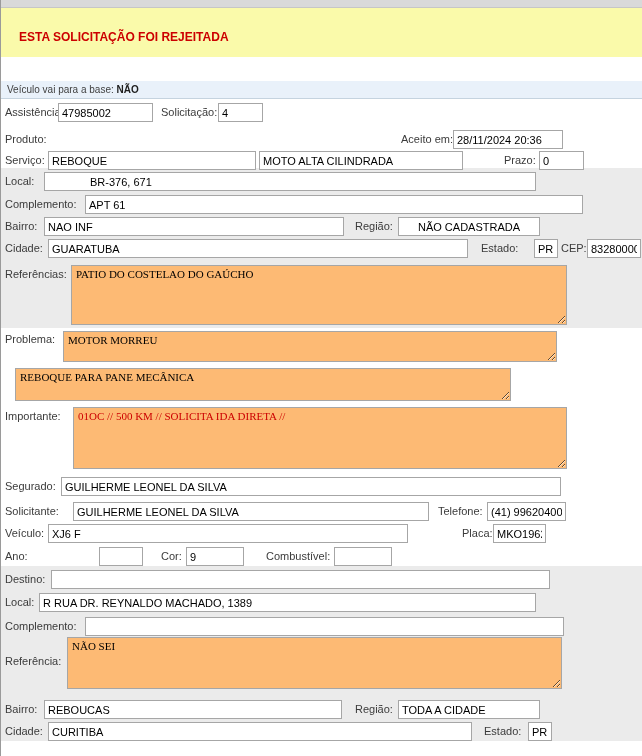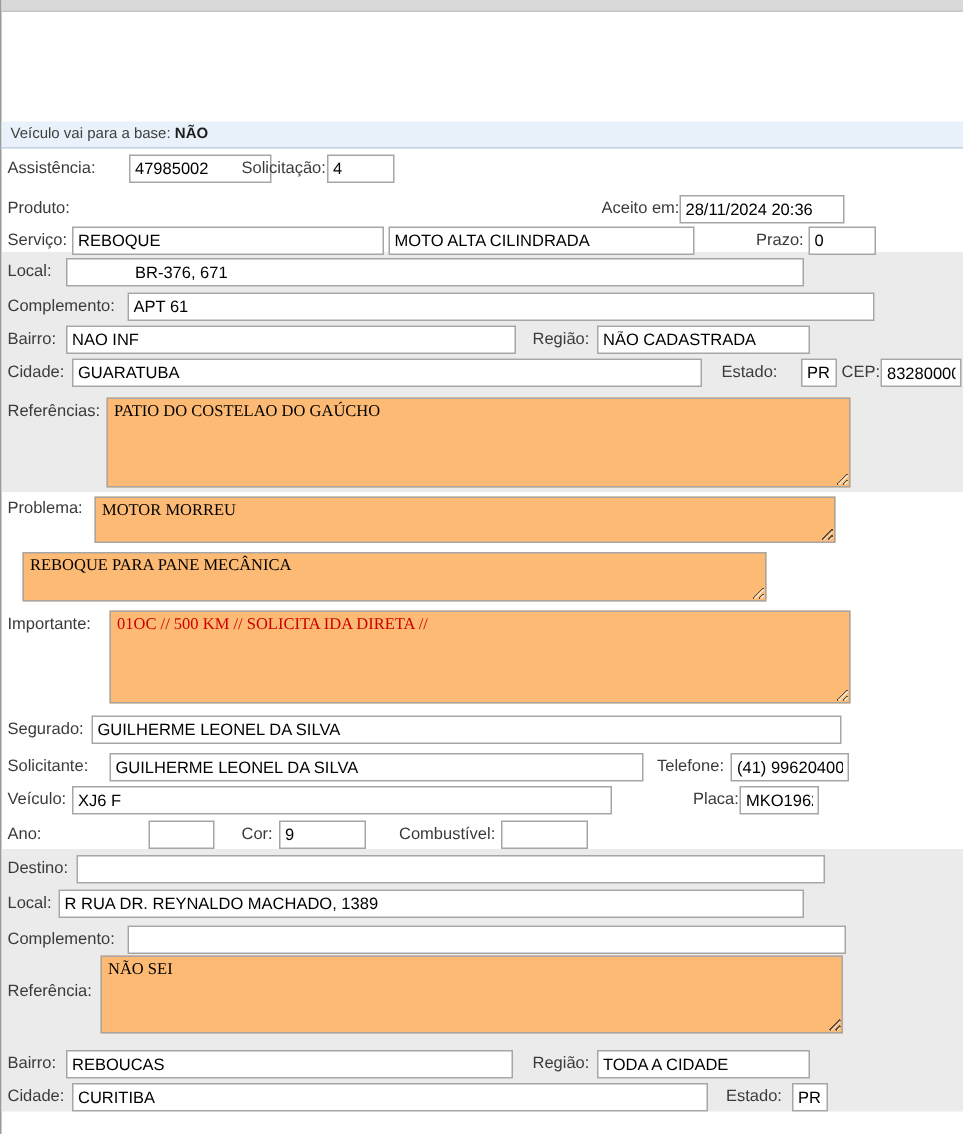--- a/index.html
+++ b/index.html
@@ -32,34 +32,37 @@
   }
   .red{color:#cc0000;}
 </style>
 </head>
 <body>
 
 <div class="page">
 
   <div class="band top-strip"></div>
 
+  <div class="band banner">
+    <div class="banner-text">ESTA SOLICITAÇÃO FOI REJEITADA</div>
+  </div>
 
 
   <div class="band base-bar">
     <div class="base-text">
       <span>Veículo vai para a base:</span>
       <b>NÃO</b>
     </div>
   </div>
 
   <div class="band gray1"></div>
   <div class="band gray2"></div>
 
   <span class="lbl" style="left:4px;top:106px">Assistência:</span>
-  <input class="fi" style="left: 57px; top: 103px; width: 95px; margin-left: 28px;" value="47985002">
+  <input class="fi" style="left: 57px; top: 103px; width: 95px;" value="47985002">
   <span class="lbl" style="left:160px;top:106px">Solicitação:</span>
   <input class="fi" style="left: 217px; top: 103px; width: 45px;" value="4">
 
   <span class="lbl" style="left:4px;top:133px">Produto:</span>
   <span class="lbl" style="left:400px;top:133px">Aceito em:</span>
   <input class="fi" style="left: 452px; top: 130px; width: 110px;" value="28/11/2024 20:36">
 
   <span class="lbl" style="left:4px;top:154px">Serviço:</span>
   <input class="fi" style="left: 47px; top: 151px; width: 208px;" value="REBOQUE">
   <input class="fi" style="left: 258px; top: 151px; width: 204px;" value="MOTO ALTA CILINDRADA">
@@ -68,21 +71,21 @@
 
   <span class="lbl" style="left:4px;top:175px">Local:</span>
   <input class="fi" style="left: 43px; top: 172px; width: 492px; padding-left: 45px;" value="BR-376, 671">
 
   <span class="lbl" style="left:4px;top:198px">Complemento:</span>
   <input class="fi" style="left: 84px; top: 195px; width: 498px;" value="APT 61">
 
   <span class="lbl" style="left:4px;top:220px">Bairro:</span>
   <input class="fi" style="left: 43px; top: 217px; width: 300px;" value="NAO INF">
   <span class="lbl" style="left:354px;top:220px">Região:</span>
-  <input class="fi" style="left: 397px; top: 217px; width: 142px;" value="NÃO CADASTRADA">
+  <input class="fi" style="left: 397px; top: 217px; width: 142px; text-align: center;" value="NÃO CADASTRADA">
 
   <span class="lbl" style="left:4px;top:242px">Cidade:</span>
   <input class="fi" style="left: 47px; top: 239px; width: 420px;" value="GUARATUBA">
   <span class="lbl" style="left:480px;top:242px">Estado:</span>
   <input class="fi" style="left: 533px; top: 239px; width: 24px;" value="PR">
   <span class="lbl" style="left:560px;top:242px">CEP:</span>
   <input class="fi" style="left: 586px; top: 239px; width: 54px;" value="83280000">
 
   <span class="lbl" style="left:4px;top:268px">Referências:</span>
   <textarea class="fa" style="left: 70px; top: 265px; width: 496px; height: 60px;">PATIO DO COSTELAO DO GAÚCHO</textarea>

